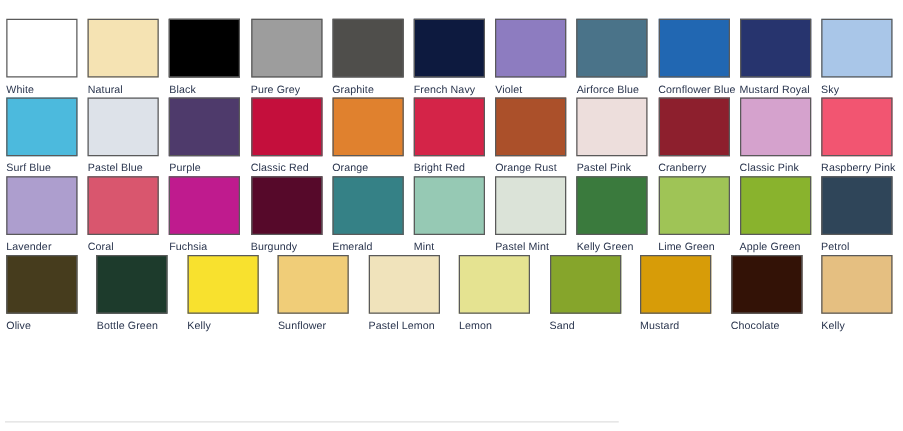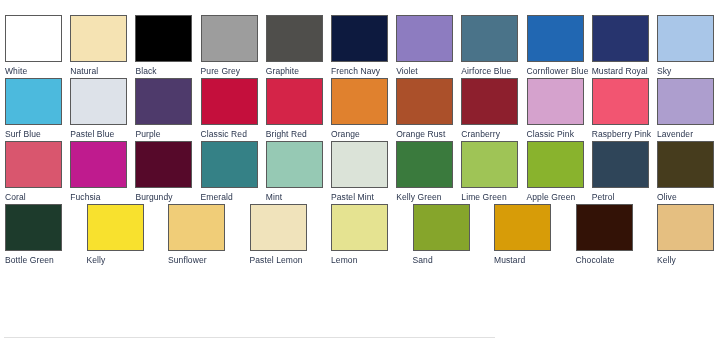--- a/index.html
+++ b/index.html
@@ -118,30 +118,34 @@
       </div>
       <div class="swatch-cell">
         <span class="swatch-chip" style="background: rgb(78, 58, 107);"></span>
         <span class="swatch-label">Purple</span>
       </div>
       <div class="swatch-cell">
         <span class="swatch-chip" style="background: rgb(196, 15, 60);"></span>
         <span class="swatch-label">Classic Red</span>
       </div>
       <div class="swatch-cell">
+        <span class="swatch-chip" style="background: rgb(224, 129, 46);"></span>
+        <span class="swatch-label">Orange</span>
+      </div>
+      <div class="swatch-cell">
         <span class="swatch-chip" style="background: rgb(212, 36, 72);"></span>
         <span class="swatch-label">Bright Red</span>
       </div>
       <div class="swatch-cell">
-        <span class="swatch-chip" style="background: rgb(224, 129, 46);"></span>
-        <span class="swatch-label">Orange</span>
-      </div>
-      <div class="swatch-cell">
         <span class="swatch-chip" style="background: rgb(171, 80, 42);"></span>
         <span class="swatch-label">Orange Rust</span>
+      </div>
+      <div class="swatch-cell">
+        <span class="swatch-chip" style="background: rgb(237, 222, 220);"></span>
+        <span class="swatch-label">Pastel Pink</span>
       </div>
       <div class="swatch-cell">
         <span class="swatch-chip" style="background: rgb(141, 31, 45);"></span>
         <span class="swatch-label">Cranberry</span>
       </div>
       <div class="swatch-cell">
         <span class="swatch-chip" style="background: rgb(213, 162, 205);"></span>
         <span class="swatch-label">Classic Pink</span>
       </div>
       <div class="swatch-cell">

